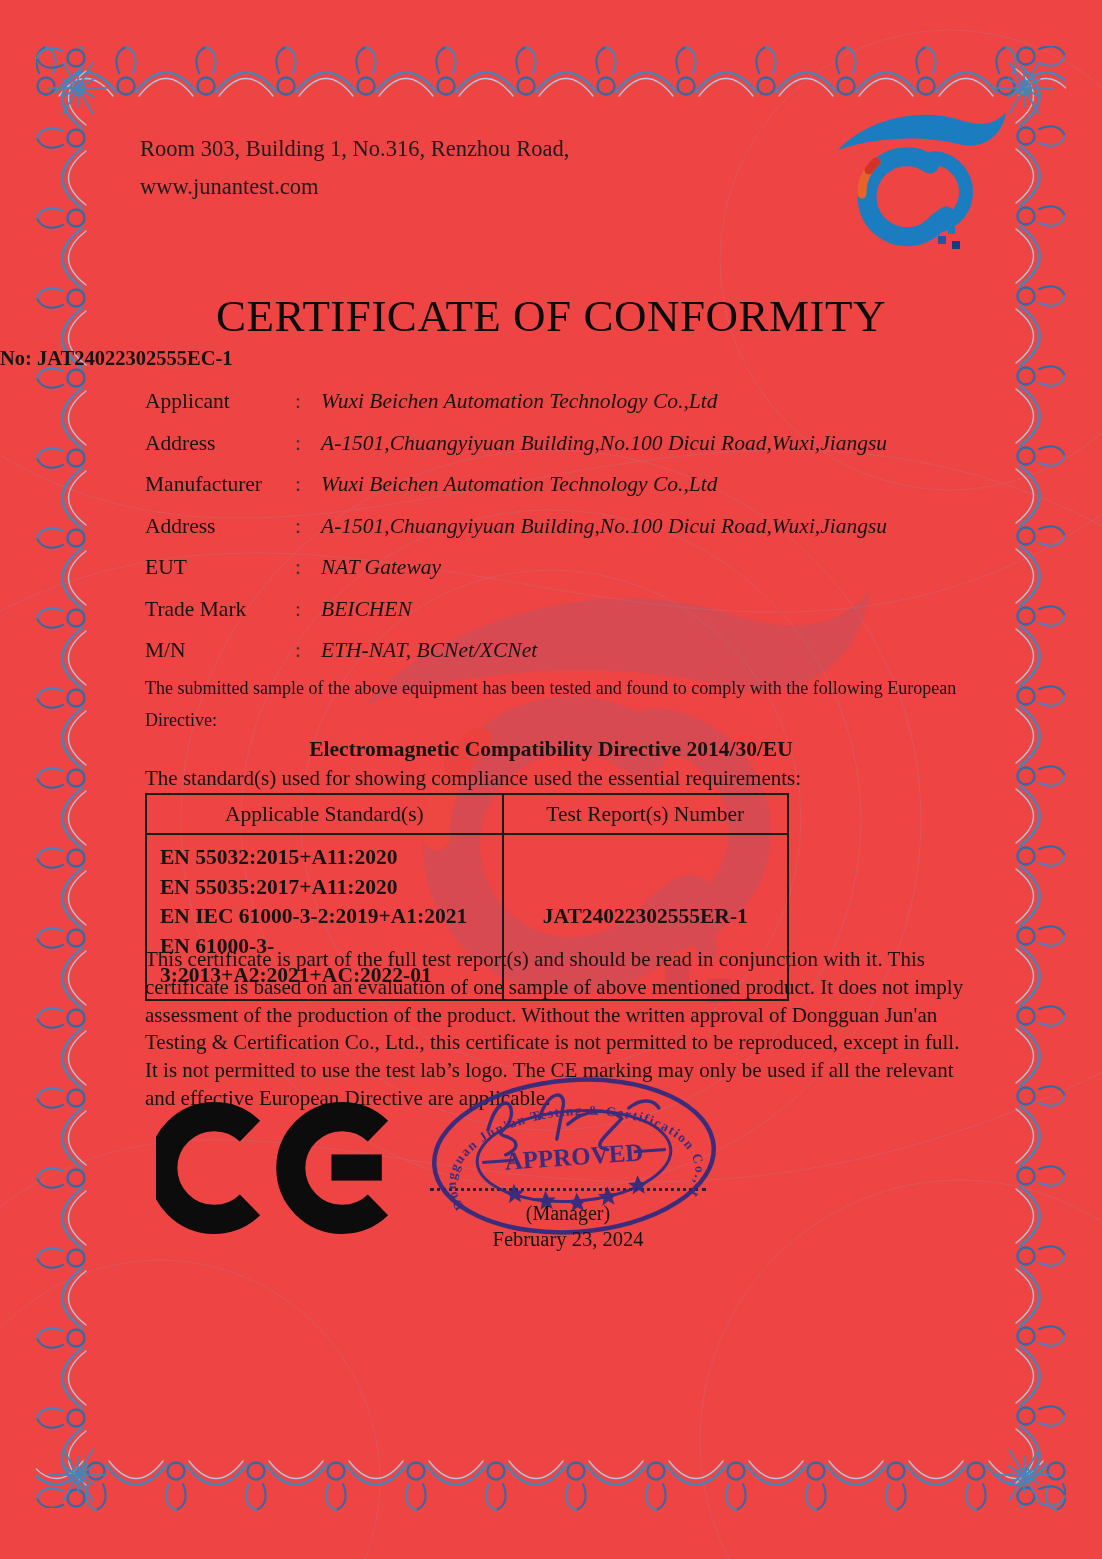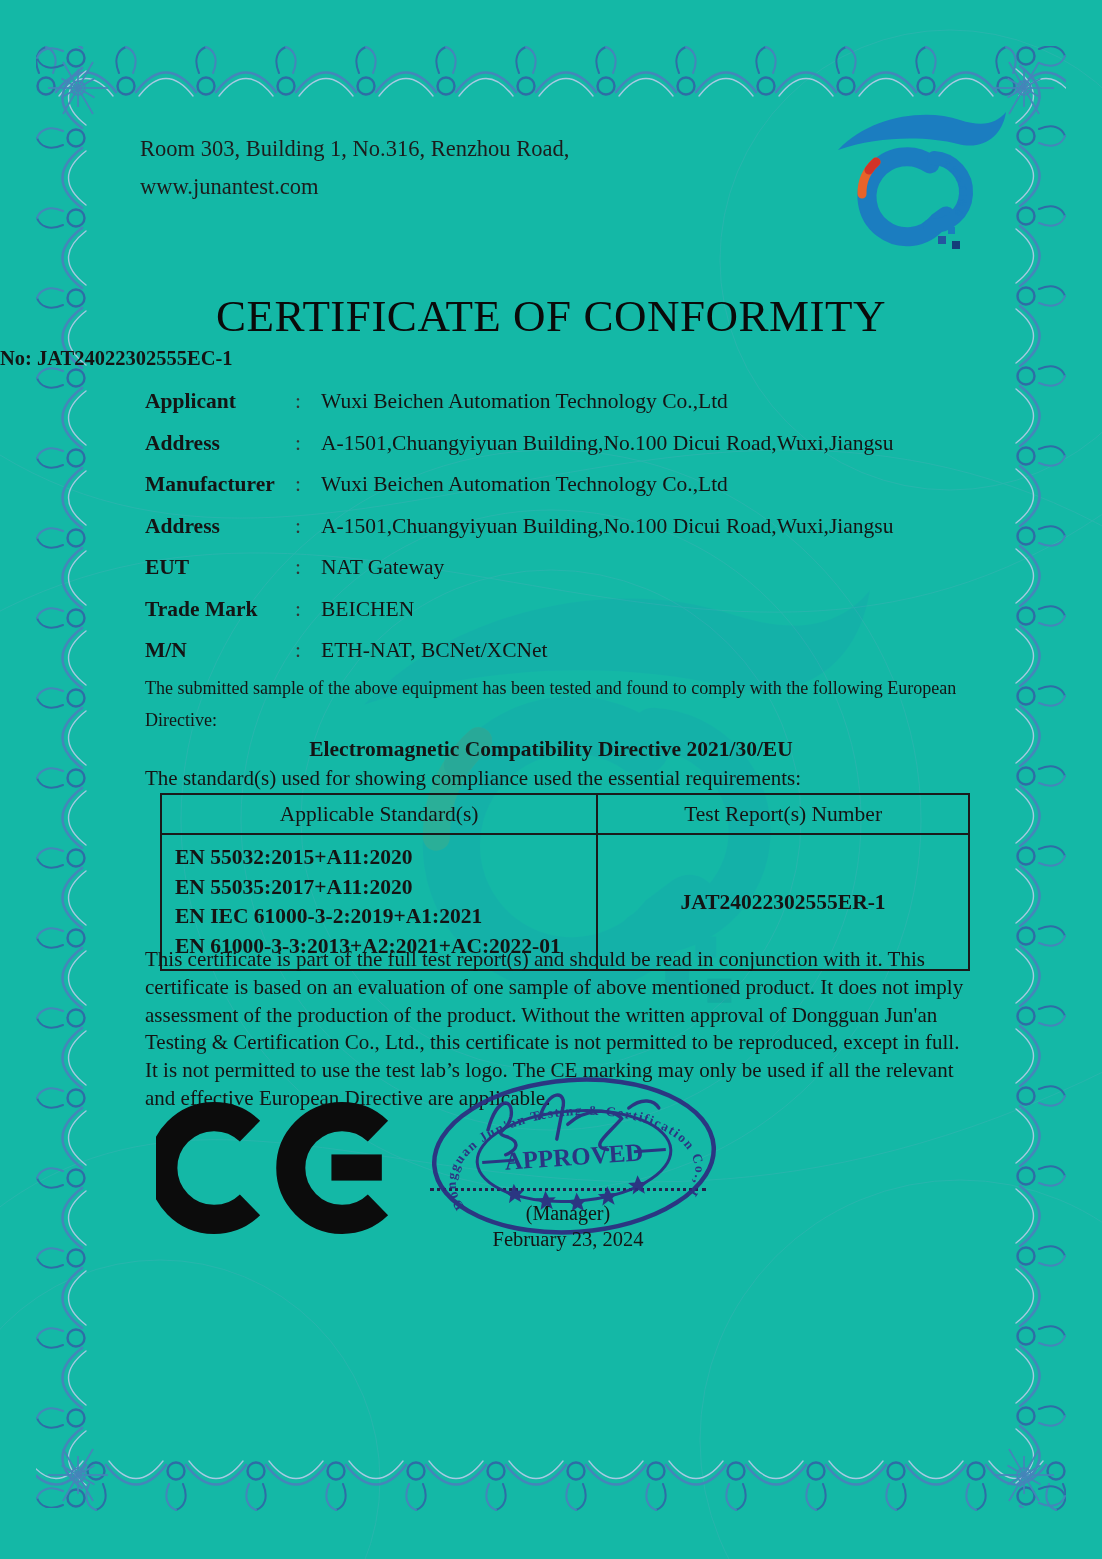--- a/index.html
+++ b/index.html
@@ -1,39 +1,39 @@
 <!DOCTYPE html>
 <html><head>
 <meta charset="utf-8">
 <style>
   html,body{margin:0;padding:0;background:#e8e8e8;}
   .page{
     position:relative;width:1102px;height:1559px;margin:0 auto;
-    background:#14b8a6;overflow:hidden;
+    background:#ef4444;overflow:hidden;
     font-family:"Liberation Serif", serif;color:#141414;
   }
   .abs{position:absolute;}
   
   .address-block{left:140px;top:130px;font-size:22.5px;line-height:38px;color:#1c1c1c;}
   .logo-box{left:830px;top:104px;width:186px;height:152px;}
   
   .title{left:0;top:290px;width:1102px;text-align:center;font-size:45px;font-weight:normal;letter-spacing:.5px;color:#0a0a0a;}
   .cert-no{left:0;top:347px;width:1102px;font-size:20.5px;font-weight:bold;}
   
   .fields{left:145px;top:381px;width:820px;}
   .field-row{display:flex;height:41.5px;align-items:center;font-size:21.5px;}
-  .field-label{width:150px;font-weight:bold;}
+  .field-label{width:150px;}
   .field-colon{width:26px;color:#333;}
-  .field-value{flex:1;}
+  .field-value{flex:1;font-style:italic;}
   
   .intro{left:145px;top:672px;width:820px;font-size:18px;line-height:32px;}
   .directive{left:0;top:737px;width:1102px;text-align:center;font-size:21.5px;font-weight:bold;}
   .standards-intro{left:145px;top:766px;width:840px;font-size:21px;}
   
-  .std-table{left:160px;top:793px;width:810px;border-collapse:collapse;border-radius:18px;}
+  .std-table{left:145px;top:793px;width:644px;border-collapse:collapse;border-radius:18px;}
   .std-table td{border:2px solid #1a1a1a;font-size:21.5px;}
   .std-table .th{height:36px;text-align:center;font-weight:normal;}
   .std-table .col-std{width:437px;}
   .std-table .col-rep{width:373px;text-align:center;font-weight:bold;}
   .std-list{padding:7px 10px 7px 12px;font-weight:bold;line-height:29.5px;}
   
   .disclaimer{left:145px;top:946px;width:824px;font-size:21px;line-height:27.8px;}
   
   .ce-box{left:156px;top:1092px;width:252px;height:152px;}
   .stamp-box{left:422px;top:1072px;width:304px;height:168px;transform:rotate(-4deg);opacity:.92;}
@@ -246,21 +246,21 @@
       <span class="field-value">BEICHEN</span>
     </div>
     <div class="field-row">
       <span class="field-label">M/N</span>
       <span class="field-colon">:</span>
       <span class="field-value">ETH-NAT, BCNet/XCNet</span>
     </div>
   </div>
 
   <div class="abs z2 intro">The submitted sample of the above equipment has been tested and found to comply with the following European Directive:</div>
-  <div class="abs z2 directive">Electromagnetic Compatibility Directive 2021/30/EU</div>
+  <div class="abs z2 directive">Electromagnetic Compatibility Directive 2014/30/EU</div>
   <div class="abs z2 standards-intro">The standard(s) used for showing compliance used the essential requirements:</div>
 
   <table class="abs z2 std-table">
     <tbody>
       <tr>
         <td class="th col-std">Applicable Standard(s)</td>
         <td class="th col-rep" style="font-weight:normal">Test Report(s) Number</td>
       </tr>
       <tr>
         <td class="col-std">

